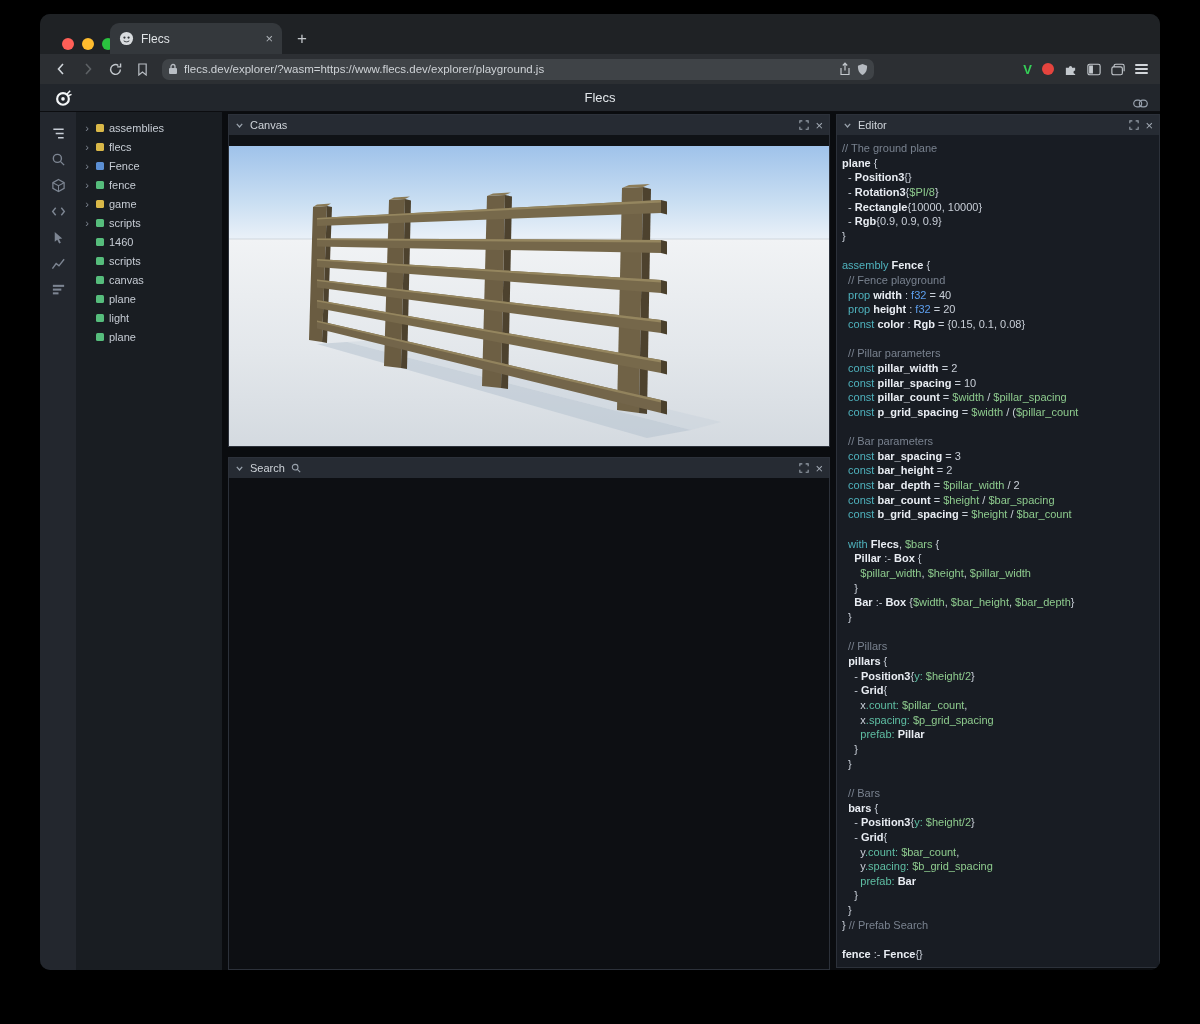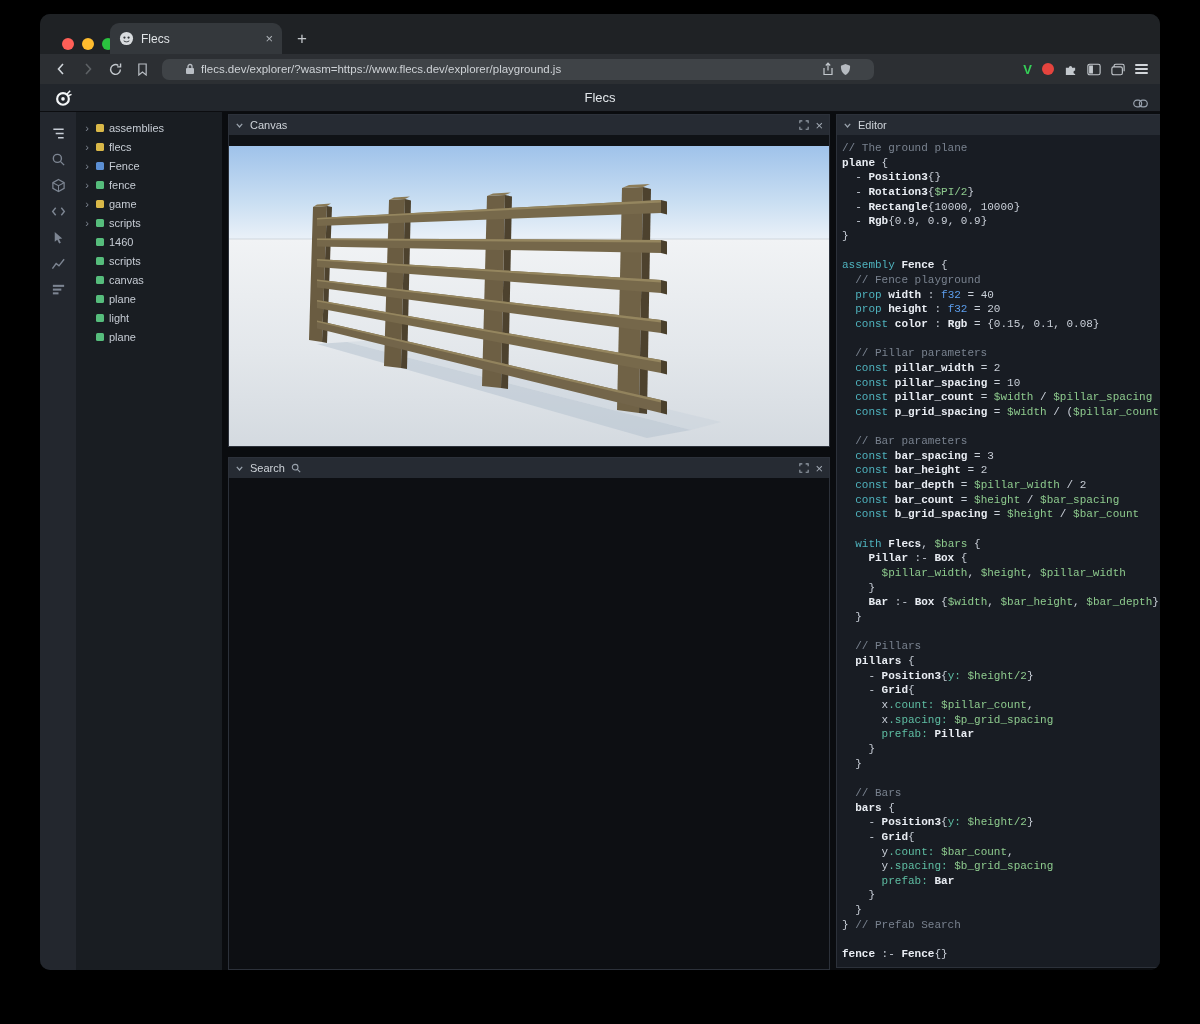--- a/index.html
+++ b/index.html
@@ -13,21 +13,21 @@
   .lights{position:absolute;left:22px;top:24px;display:flex;gap:8px}
   .light{width:12px;height:12px;border-radius:50%}
   .tab{position:absolute;left:70px;bottom:0;width:172px;height:31px;background:#34383c;
     border-radius:9px 9px 0 0;display:flex;align-items:center;padding:0 9px;gap:7px}
   .tab-title{color:#dfe2e5;font-size:12px;flex:1}
   .tab-close{color:#aeb3b8;font-size:13px;line-height:1}
   .newtab{position:absolute;left:250px;bottom:5px;color:#c3c7cb;font-size:17px;width:24px;text-align:center}
   .toolbar{height:30px;background:#2c2f33;display:flex;align-items:center;padding:0 10px;gap:5px}
   .nav-ic{width:22px;height:22px;display:flex;align-items:center;justify-content:center;border-radius:4px}
   .urlbar{height:21px;background:#3f4347;border-radius:7px;width:712px;margin-left:4px;
-    display:flex;align-items:center;padding:0 23px;gap:6px}
+    display:flex;align-items:center;padding:0 6px;gap:6px}
   .url-text{color:#ced2d6;font-size:11.5px;flex:1;white-space:nowrap;overflow:hidden}
   .tool-right{display:flex;align-items:center;gap:10px;margin-left:auto;padding-right:2px}
   .v-badge{color:#35cf57;font-weight:bold;font-size:13px}
   .red-dot{width:12px;height:12px;border-radius:50%;background:#e5443e;display:inline-block}
   .menu-ic span{display:block;width:13px;height:1.6px;background:#d2d6da;margin:2.4px 0;border-radius:1px}
 
   
   .appheader{height:28px;background:#22262c;position:relative;display:flex;align-items:center;
     justify-content:center;border-bottom:1px solid #0c0d10}
   .app-title{color:#e2e6ea;font-size:13px}
@@ -46,28 +46,28 @@
   .tree-label{color:#c6ccd4;font-size:11px;white-space:nowrap}
 
   .panel{position:absolute;background:#14171c;border:1px solid #2c313a;display:flex;flex-direction:column}
   .panel-head{height:20px;background:#262b33;display:flex;align-items:center;padding:0 6px;gap:6px;flex:0 0 20px}
   .panel-title{color:#ced3d9;font-size:11px}
   .head-spacer{flex:1}
   .head-ic{display:flex;align-items:center}
   .close-x{color:#a2aab4;font-size:13px;line-height:1}
   .canvas-panel{left:188px;top:2px;width:602px;height:333px}
   .search-panel{left:188px;top:345px;width:602px;height:513px}
-  .editor-panel{left:796px;top:2px;width:365px;height:854px}
+  .editor-panel{left:796px;top:2px;width:324px;height:854px}
   .canvas-content{flex:1;background:#0f1216;overflow:hidden}
   .search-content{flex:1;background:#0d0f13}
   .editor-content{flex:1;background:#181c23;overflow:hidden;padding:6px 0 0 5px}
 
   .scene{display:block;margin-top:11px}
 
-  .code-line{font-family:Liberation Mono, monospace;font-size:11px;line-height:14.66px;
+  .code-line{font-family:Liberation Sans, sans-serif;font-size:11px;line-height:14.66px;
     height:14.66px;white-space:pre;color:#c9cfd8}
   .tk-c{color:#79828f}
   .tk-k{color:#4fb3be}
   .tk-n{color:#e9edf3;font-weight:bold}
   .tk-t{color:#5d9fee}
   .tk-v{color:#8ecb8e}
   .tk-m{color:#5fbfa4}
   .tk-p{color:#c9cfd8}
 </style>
 </head>
@@ -405,21 +405,21 @@
           <svg width="10" height="10" viewBox="0 0 12 12">
               <path d="M1 4V1h3M8 1h3v3M11 8v3H8M4 11H1V8" stroke="#9aa3ad" stroke-width="1.3" fill="none"></path>
             </svg>
         </span>
         <span class="head-ic close-x">×</span>
       </div>
       <div class="editor-content">
           <div class="code-line"><span class="tk-c">// The ground plane</span></div>
           <div class="code-line"><span class="tk-n">plane</span><span class="tk-p"> {</span></div>
           <div class="code-line"><span class="tk-p">  - </span><span class="tk-n">Position3</span><span class="tk-p">{}</span></div>
-          <div class="code-line"><span class="tk-p">  - </span><span class="tk-n">Rotation3</span><span class="tk-p">{</span><span class="tk-v">$PI/2</span><span class="tk-p">}</span></div>
+          <div class="code-line"><span class="tk-p">  - </span><span class="tk-n">Rotation3</span><span class="tk-p">{</span><span class="tk-v">$PI/8</span><span class="tk-p">}</span></div>
           <div class="code-line"><span class="tk-p">  - </span><span class="tk-n">Rectangle</span><span class="tk-p">{10000, 10000}</span></div>
           <div class="code-line"><span class="tk-p">  - </span><span class="tk-n">Rgb</span><span class="tk-p">{0.9, 0.9, 0.9}</span></div>
           <div class="code-line"><span class="tk-p">}</span></div>
           <div class="code-line">&nbsp;</div>
           <div class="code-line"><span class="tk-k">assembly </span><span class="tk-n">Fence</span><span class="tk-p"> {</span></div>
           <div class="code-line"><span class="tk-c">  // Fence playground</span></div>
           <div class="code-line"><span class="tk-k">  prop </span><span class="tk-n">width</span><span class="tk-p"> : </span><span class="tk-t">f32</span><span class="tk-p"> = 40</span></div>
           <div class="code-line"><span class="tk-k">  prop </span><span class="tk-n">height</span><span class="tk-p"> : </span><span class="tk-t">f32</span><span class="tk-p"> = 20</span></div>
           <div class="code-line"><span class="tk-k">  const </span><span class="tk-n">color</span><span class="tk-p"> : </span><span class="tk-n">Rgb</span><span class="tk-p"> = {0.15, 0.1, 0.08}</span></div>
           <div class="code-line">&nbsp;</div>

